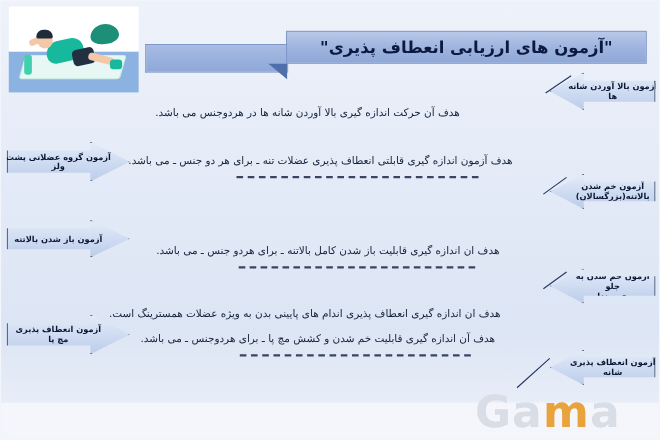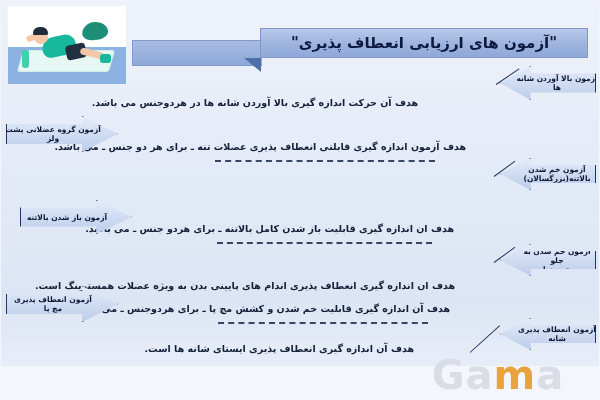--- a/index.html
+++ b/index.html
@@ -176,21 +176,21 @@
     border-top: 14px solid #4f6fab;
   }
 
   
   .line {
     position: absolute;
     font-size: 9.5px;
     color: #132038;
     white-space: nowrap;
     line-height: 14px;
-    font-weight: 700;
+    font-weight: 400;
   }
 
   
   .sep {
     position: absolute;
     height: 0;
     border-top: 2px dashed #1b2a4a;
     opacity: .85;
   }
 
@@ -270,21 +270,20 @@
 
 
   <div class="line" style="top:222px; right:146px;">هدف ان اندازه گیری قابلیت باز شدن کامل بالاتنه ـ برای هردو جنس ـ می باشد.</div>
   <div class="sep" style="top:242px; right:168px; width:215px;"></div>
 
   <div class="line" style="top:262px; right:145px;margin-top:17px;">هدف ان اندازه گیری انعطاف پذیری اندام های پایینی بدن به ویژه عضلات همسترینگ است.</div>
 
   <div class="line" style="top:302px; right:150px;">هدف آن اندازه گیری قابلیت خم شدن و کشش مچ پا ـ برای هردوجنس ـ می باشد.</div>
   <div class="sep" style="top:322px; right:172px; width:210px;"></div>
 
-  <div class="line" style="top:342px; right:186px;">هدف آن اندازه گیری انعطاف پذیری ایستای شانه ها است.</div>
 
   <div class="arrow left" style="left:500px; top:66px; width:96px; height:34px;">
     <span class="arrow-label">آزمون بالا آوردن شانه
 ها</span>
   </div>
 
   <div class="arrow left" style="left:500px; top:158px; width:96px; height:32px;">
     <span class="arrow-label">آزمون خم شدن
 بالاتنه(بزرگسالان)</span>
   </div>
@@ -297,26 +296,26 @@
   <div class="arrow left" style="left:500px; top:318px; width:96px; height:32px;">
     <span class="arrow-label">آزمون انعطاف پذیری
 شانه</span>
   </div>
 
   <div class="leader diag" style="left:496px; top:84px; width:28px; transform:rotate(-34deg);"></div>
   <div class="leader diag" style="left:494px; top:176px; width:26px; transform:rotate(-36deg);"></div>
   <div class="leader diag" style="left:494px; top:262px; width:26px; transform:rotate(-36deg);"></div>
   <div class="leader diag" style="left:470px; top:352px; width:40px; transform:rotate(-42deg);"></div>
 
-  <div class="arrow right" style="left:6px; top:116px; width:112px; height:36px;">
+  <div class="arrow right" style="left:6px; top:129px; width:112px; height:36px;">
     <span class="arrow-label">آزمون گروه عضلانی پشت
 ولز</span>
   </div>
 
-  <div class="arrow right" style="left:20px; top:200px; width:112px; height:34px;">
+  <div class="arrow right" style="left:6px; top:200px; width:112px; height:34px;">
     <span class="arrow-label">آزمون باز شدن بالاتنه</span>
   </div>
 
   <div class="arrow right" style="left:6px; top:286px; width:112px; height:36px;">
     <span class="arrow-label">آزمون انعطاف پذیری
 مچ پا</span>
   </div>
 
   <div class="bottom-band"></div>
   <div class="watermark"><span>Ga</span><span class="wm-accent">m</span><span>a</span></div>

